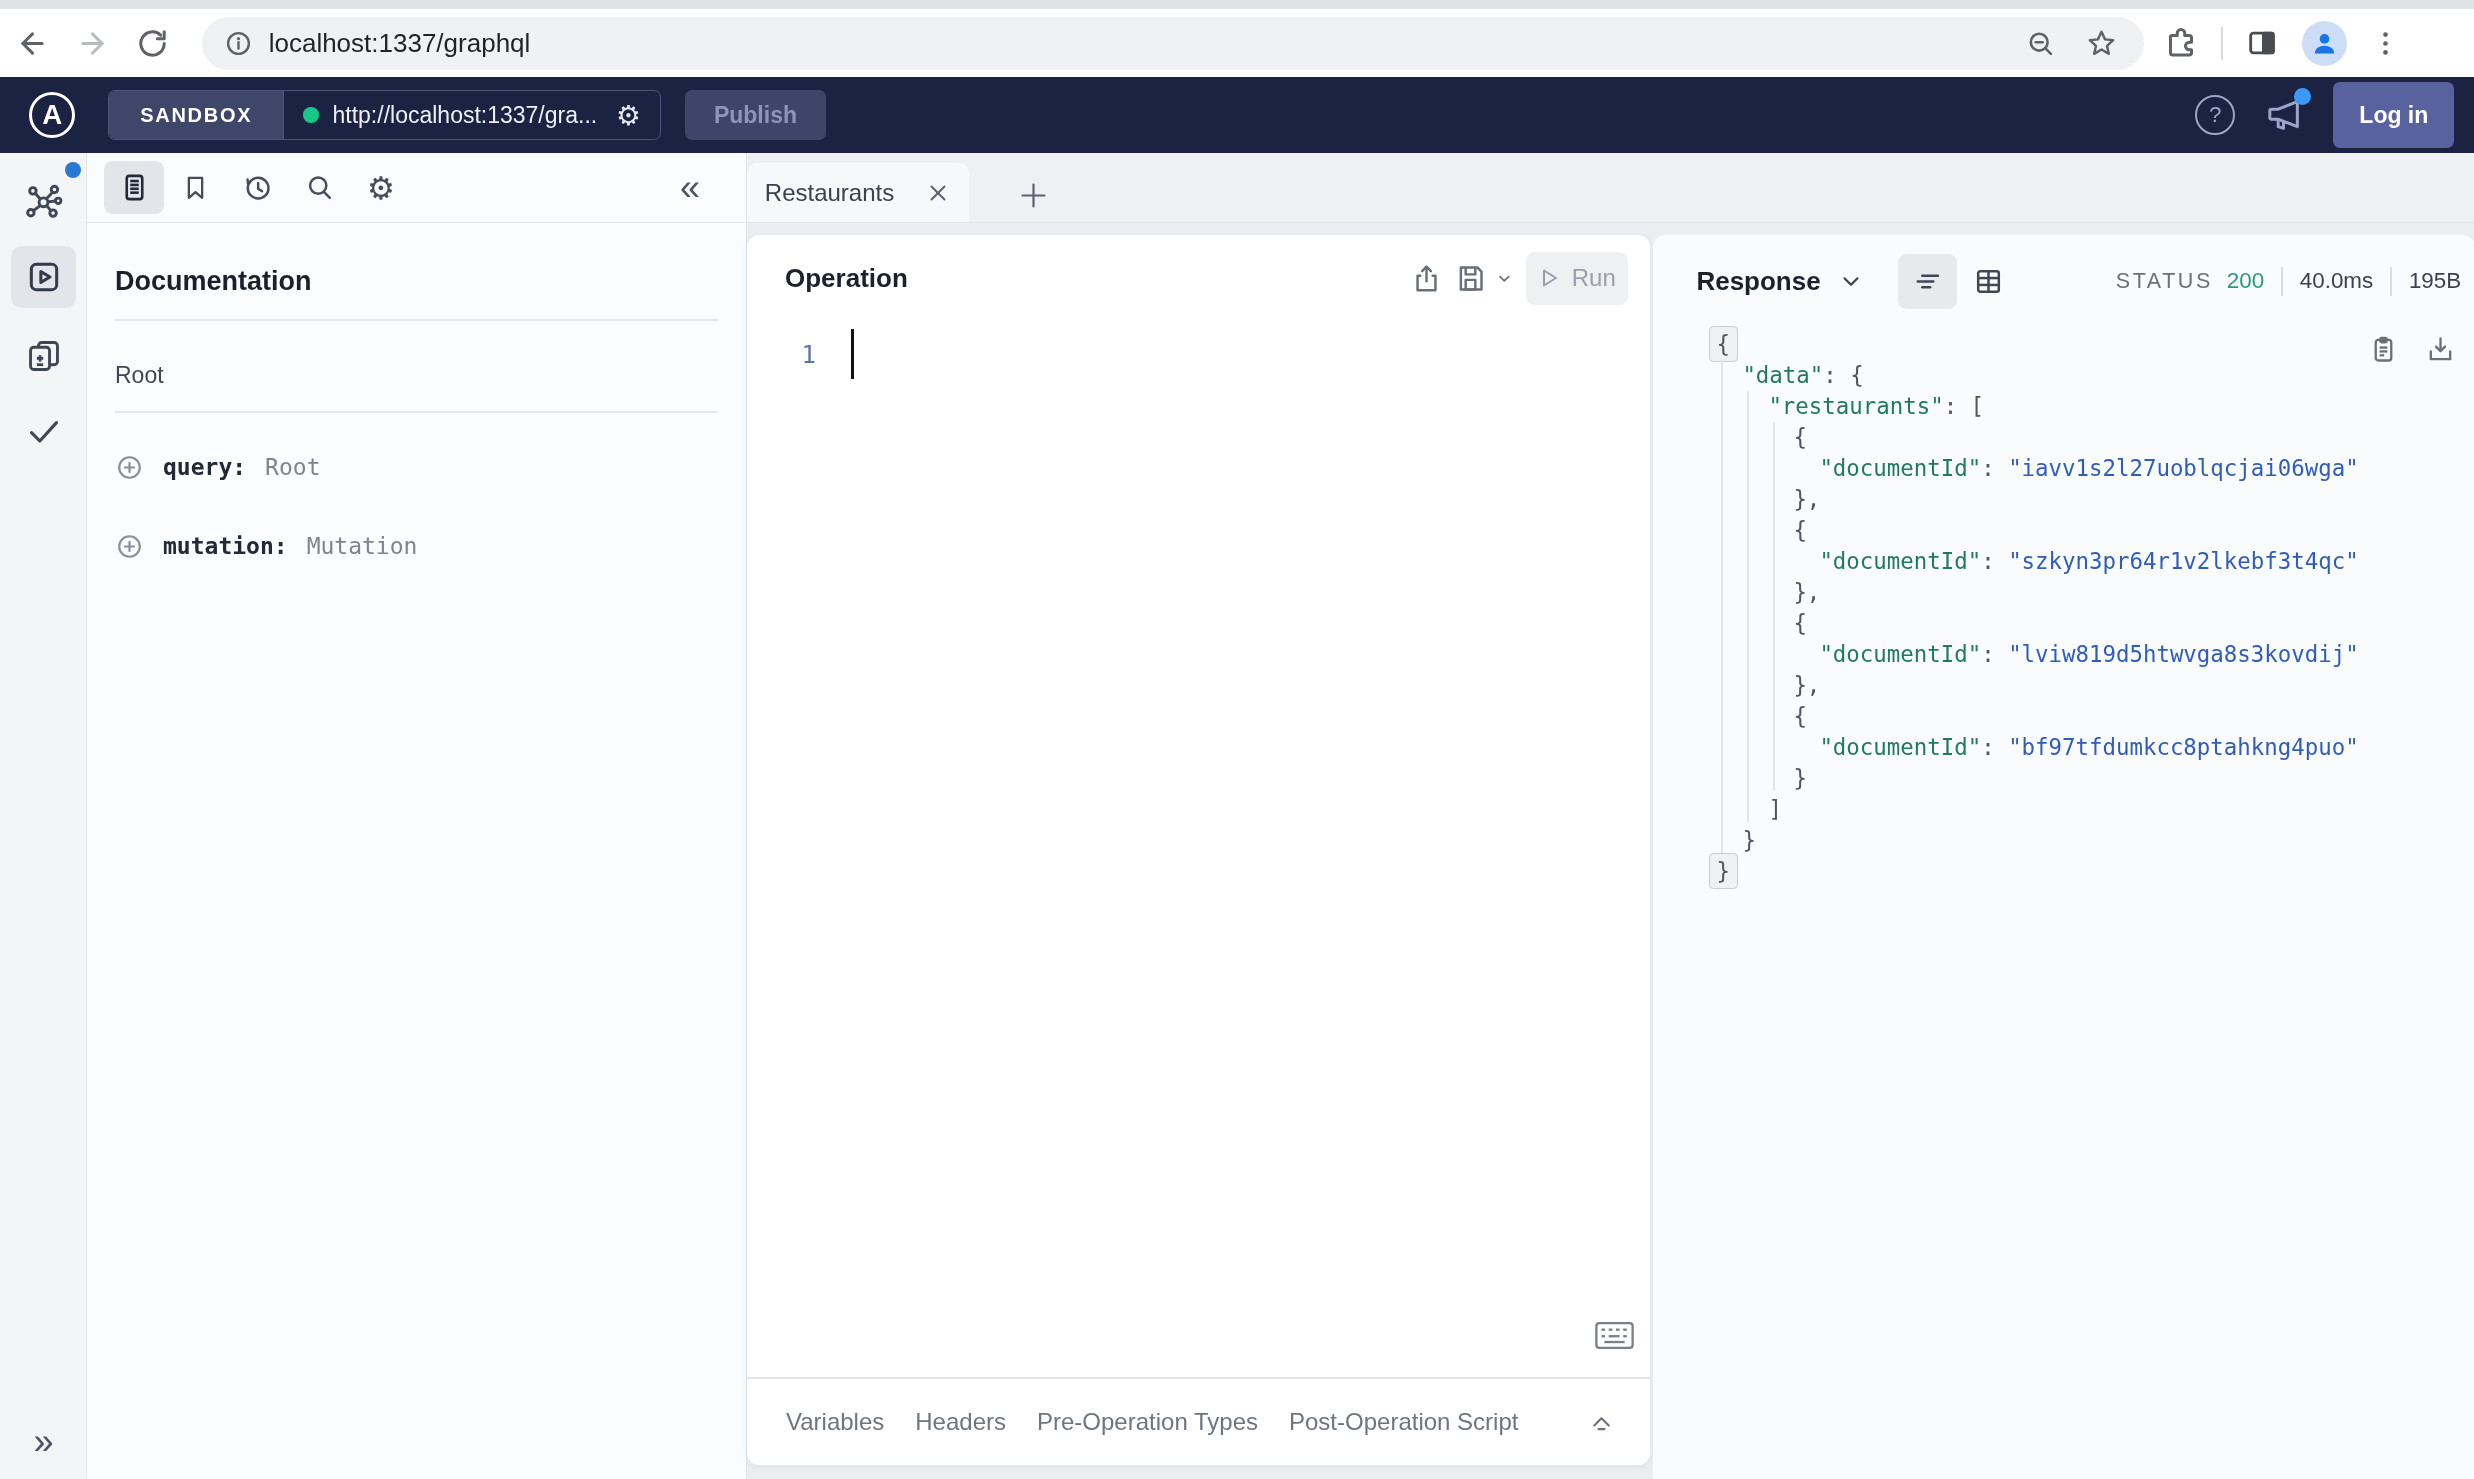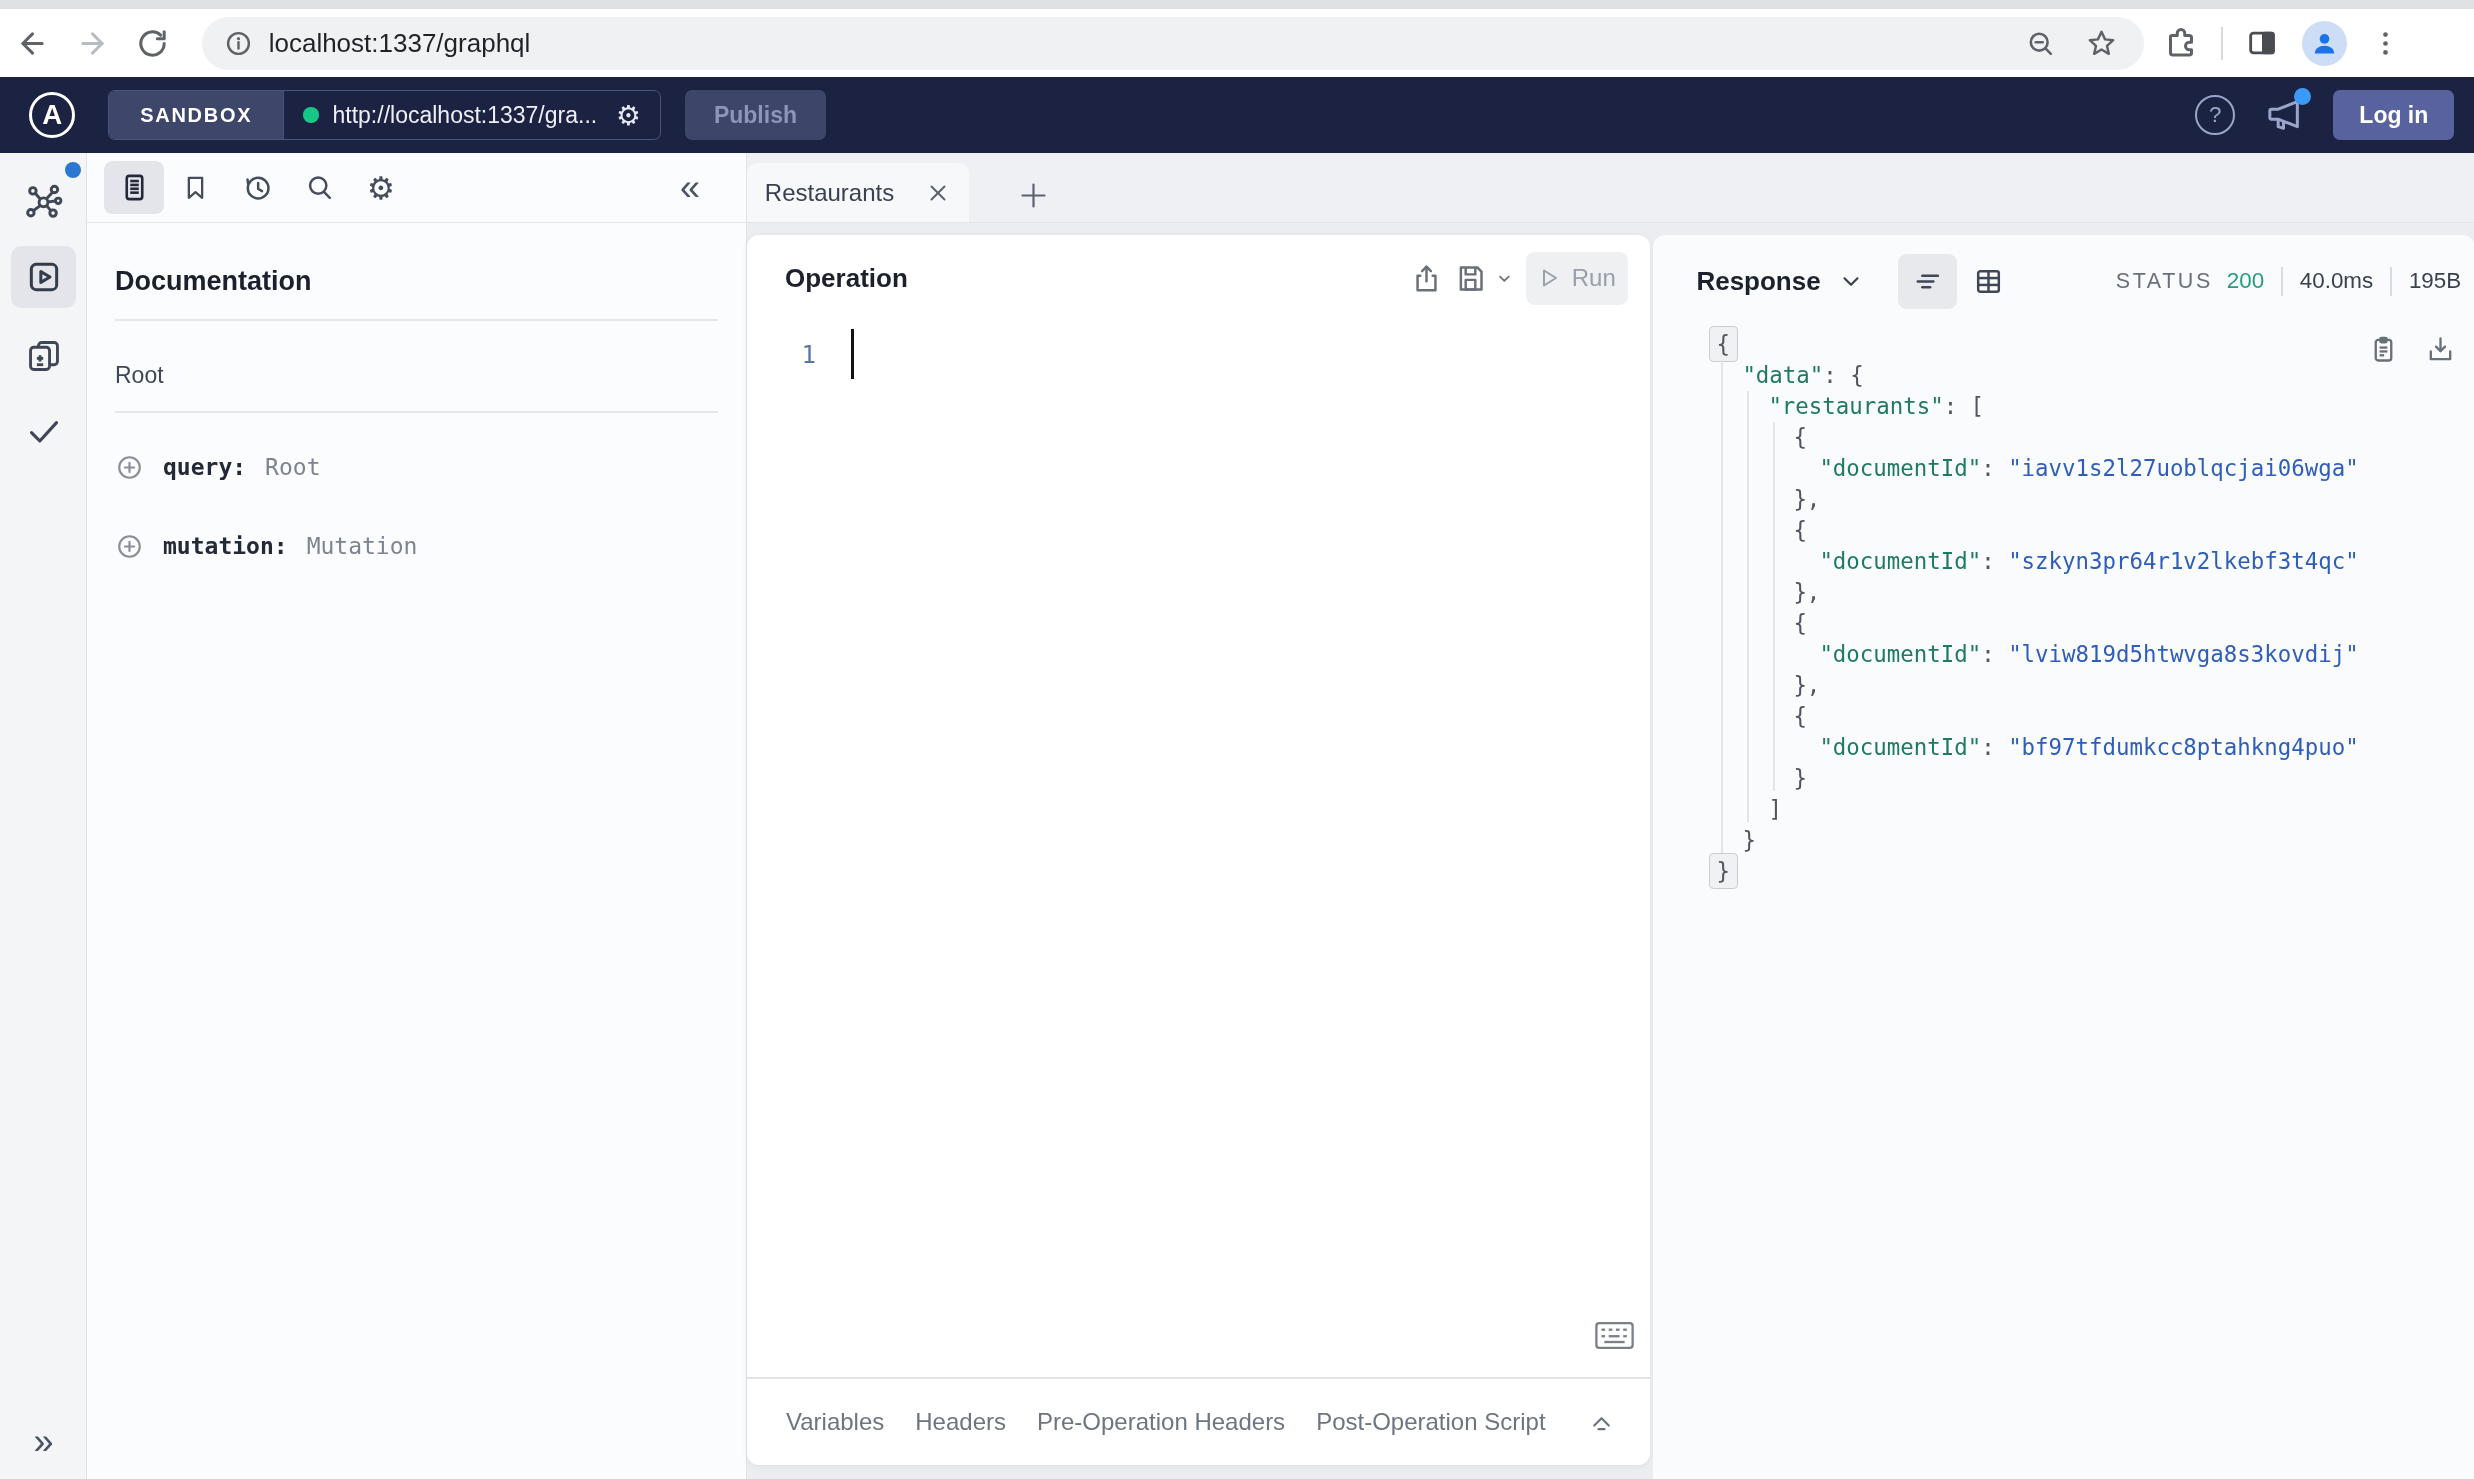--- a/index.html
+++ b/index.html
@@ -26,21 +26,21 @@
   .endpoint-ctl { display:flex; align-items:center; height:50px; border:1.7px solid #4b547c; border-radius:6.9px; margin-left:33px; overflow:hidden; }
   .env-chip { background:#3e4769; color:#fff; height:100%; display:flex; align-items:center; padding:0 31px; font-size:20px; font-weight:bold; letter-spacing:1.7px; border-right:1.7px solid #4b547c; }
   .endpoint-url { display:flex; align-items:center; gap:13.8px; padding:0 19px; color:#eef0f6; font-size:23px; }
   .gdot { width:15.5px; height:15.5px; border-radius:50%; background:#17c787; }
   .gear-white { font-family:"DejaVu Sans", sans-serif; font-size:27.6px; color:#e7eaf3; margin-left:5.2px; }
   .btn-publish { margin-left:24px; height:50px; padding:0 29px; background:#3d4668; border-radius:6.9px; color:#8d95ba; font-size:23px; font-weight:600; display:flex; align-items:center; }
   .appbar-right { margin-left:auto; display:flex; align-items:center; gap:29px; }
   .help-ic { width:40px; height:40px; border-radius:50%; border:2.6px solid #9aa5c9; color:#9aa5c9; font-size:22.4px; display:flex; align-items:center; justify-content:center; }
   .mega-wrap { position:relative; }
   .notif-dot { position:absolute; top:-6.9px; right:-6.9px; width:17px; height:17px; background:#3b9af8; border-radius:50%; }
-  .btn-login { height:50px; padding:0 26px; background:#57629e; border-radius:6.9px; color:#fff; font-size:23px; font-weight:600; display:flex; align-items:center; }
+  .btn-login { height:66px; padding:0 26px; background:#57629e; border-radius:6.9px; color:#fff; font-size:23px; font-weight:600; display:flex; align-items:center; }
 
   
   .workspace { position:absolute; top:153px; left:0; width:2475px; height:1326px; background:#ecedf0; }
 
   
   .rail { position:absolute; left:0; top:0; width:87px; height:100%; background:#f4f5f7; border-right:1.7px solid #e1e3e7; }
   .rail .tile { position:absolute; left:11.2px; top:93px; width:65px; height:62px; background:#e3e5ea; border-radius:10.3px; display:flex; align-items:center; justify-content:center; }
   .rail-ic { position:absolute; left:0; width:87px; display:flex; justify-content:center; color:#3f4655; }
   .rail-dot { position:absolute; left:65px; top:8.6px; width:16.4px; height:16.4px; border-radius:50%; background:#2b77d4; }
   .rail-expand { position:absolute; bottom:19px; left:0; width:87px; text-align:center; font-size:36px; color:#4a5264; line-height:1; }
@@ -377,21 +377,21 @@
                   <line x1="10" y1="10.5" x2="17.5" y2="10.5"></line>
                   <line x1="20" y1="10.5" x2="22.5" y2="10.5"></line>
                   <line x1="7" y1="14.5" x2="21" y2="14.5"></line>
                 </svg>
             </span>
           </div>
           <div class="op-divider"></div>
           <div class="op-footer">
             <span class="ftab">Variables</span>
             <span class="ftab">Headers</span>
-            <span class="ftab">Pre-Operation Headers</span>
+            <span class="ftab">Pre-Operation Types</span>
             <span class="ftab">Post-Operation Script</span>
             <span class="foot-collapse">
               <svg width="29" height="29" viewBox="0 0 24 24" fill="none" stroke="#6e7480" stroke-width="1.8" stroke-linecap="round" stroke-linejoin="round">
                   <polyline points="6,14.5 12,8.5 18,14.5"></polyline>
                   <line x1="9.5" y1="17.5" x2="14.5" y2="17.5"></line>
                 </svg>
             </span>
           </div>
         </div>
 

